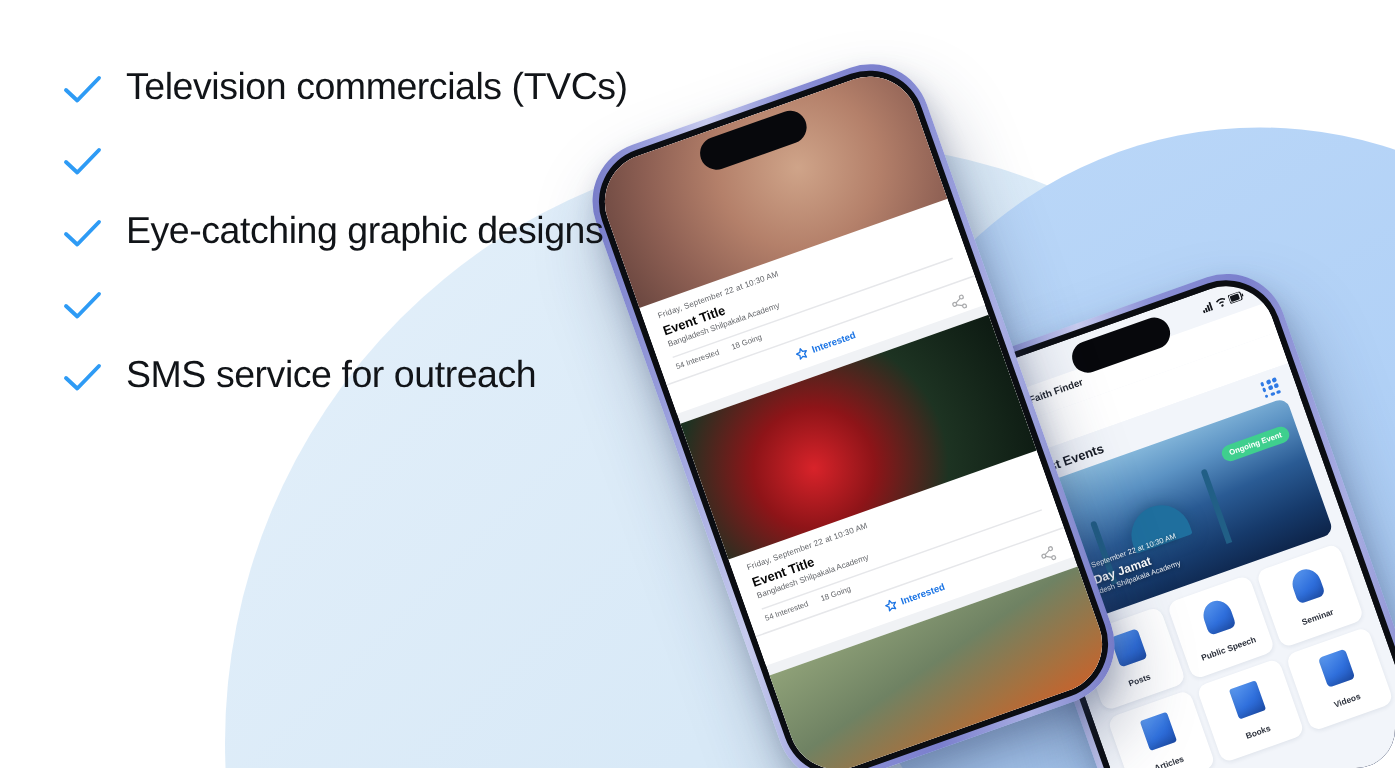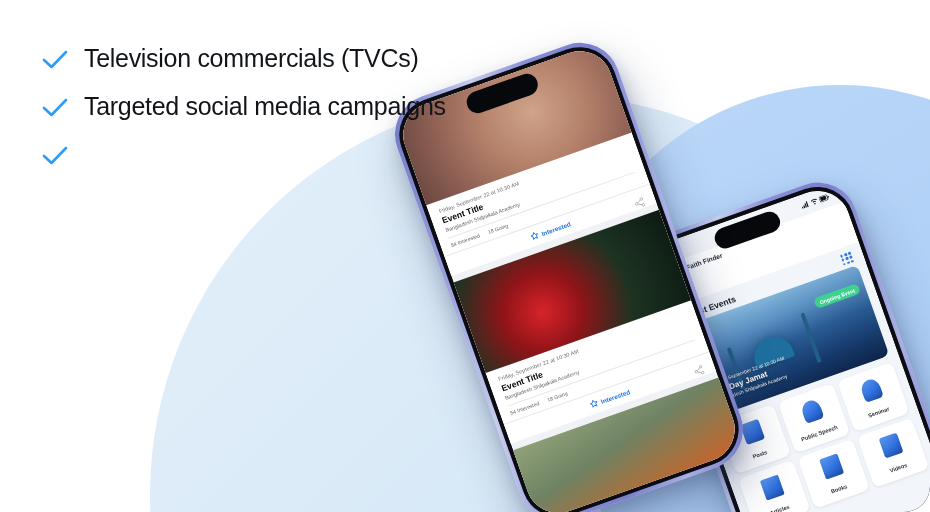--- a/index.html
+++ b/index.html
@@ -143,32 +143,47 @@
       </span>
       <span class="row-label">Television commercials (TVCs)</span>
     </div>
 
     <div class="row">
       <span class="check">
         <svg width="30" height="30" viewBox="0 0 30 30">
             <path d="M4 15 L11.5 22 L26 7" fill="none" stroke="#2e9bf5" stroke-width="2.6" stroke-linecap="round" stroke-linejoin="round"></path>
           </svg>
       </span>
-      <span class="row-label">Targeted social media campaigns</span>
-    </div>
-
-
-    <div class="row">
-      <span class="check">
-        <svg width="30" height="30" viewBox="0 0 30 30">
-            <path d="M4 15 L11.5 22 L26 7" fill="none" stroke="#2e9bf5" stroke-width="2.6" stroke-linecap="round" stroke-linejoin="round"></path>
-          </svg>
-      </span>
-    </div>
-
+    </div>
+
+    <div class="row">
+      <span class="check">
+        <svg width="30" height="30" viewBox="0 0 30 30">
+            <path d="M4 15 L11.5 22 L26 7" fill="none" stroke="#2e9bf5" stroke-width="2.6" stroke-linecap="round" stroke-linejoin="round"></path>
+          </svg>
+      </span>
+      <span class="row-label">Eye-catching graphic designs</span>
+    </div>
+
+    <div class="row">
+      <span class="check">
+        <svg width="30" height="30" viewBox="0 0 30 30">
+            <path d="M4 15 L11.5 22 L26 7" fill="none" stroke="#2e9bf5" stroke-width="2.6" stroke-linecap="round" stroke-linejoin="round"></path>
+          </svg>
+      </span>
+    </div>
+
+    <div class="row">
+      <span class="check">
+        <svg width="30" height="30" viewBox="0 0 30 30">
+            <path d="M4 15 L11.5 22 L26 7" fill="none" stroke="#2e9bf5" stroke-width="2.6" stroke-linecap="round" stroke-linejoin="round"></path>
+          </svg>
+      </span>
+      <span class="row-label">SMS service for outreach</span>
+    </div>
 
   </div>
 
   <div class="phones">
 
     <div class="phone" id="phone-right">
       <div class="frame">
         <div class="bezel">
           <div class="notch"></div>
           <div class="screen">

